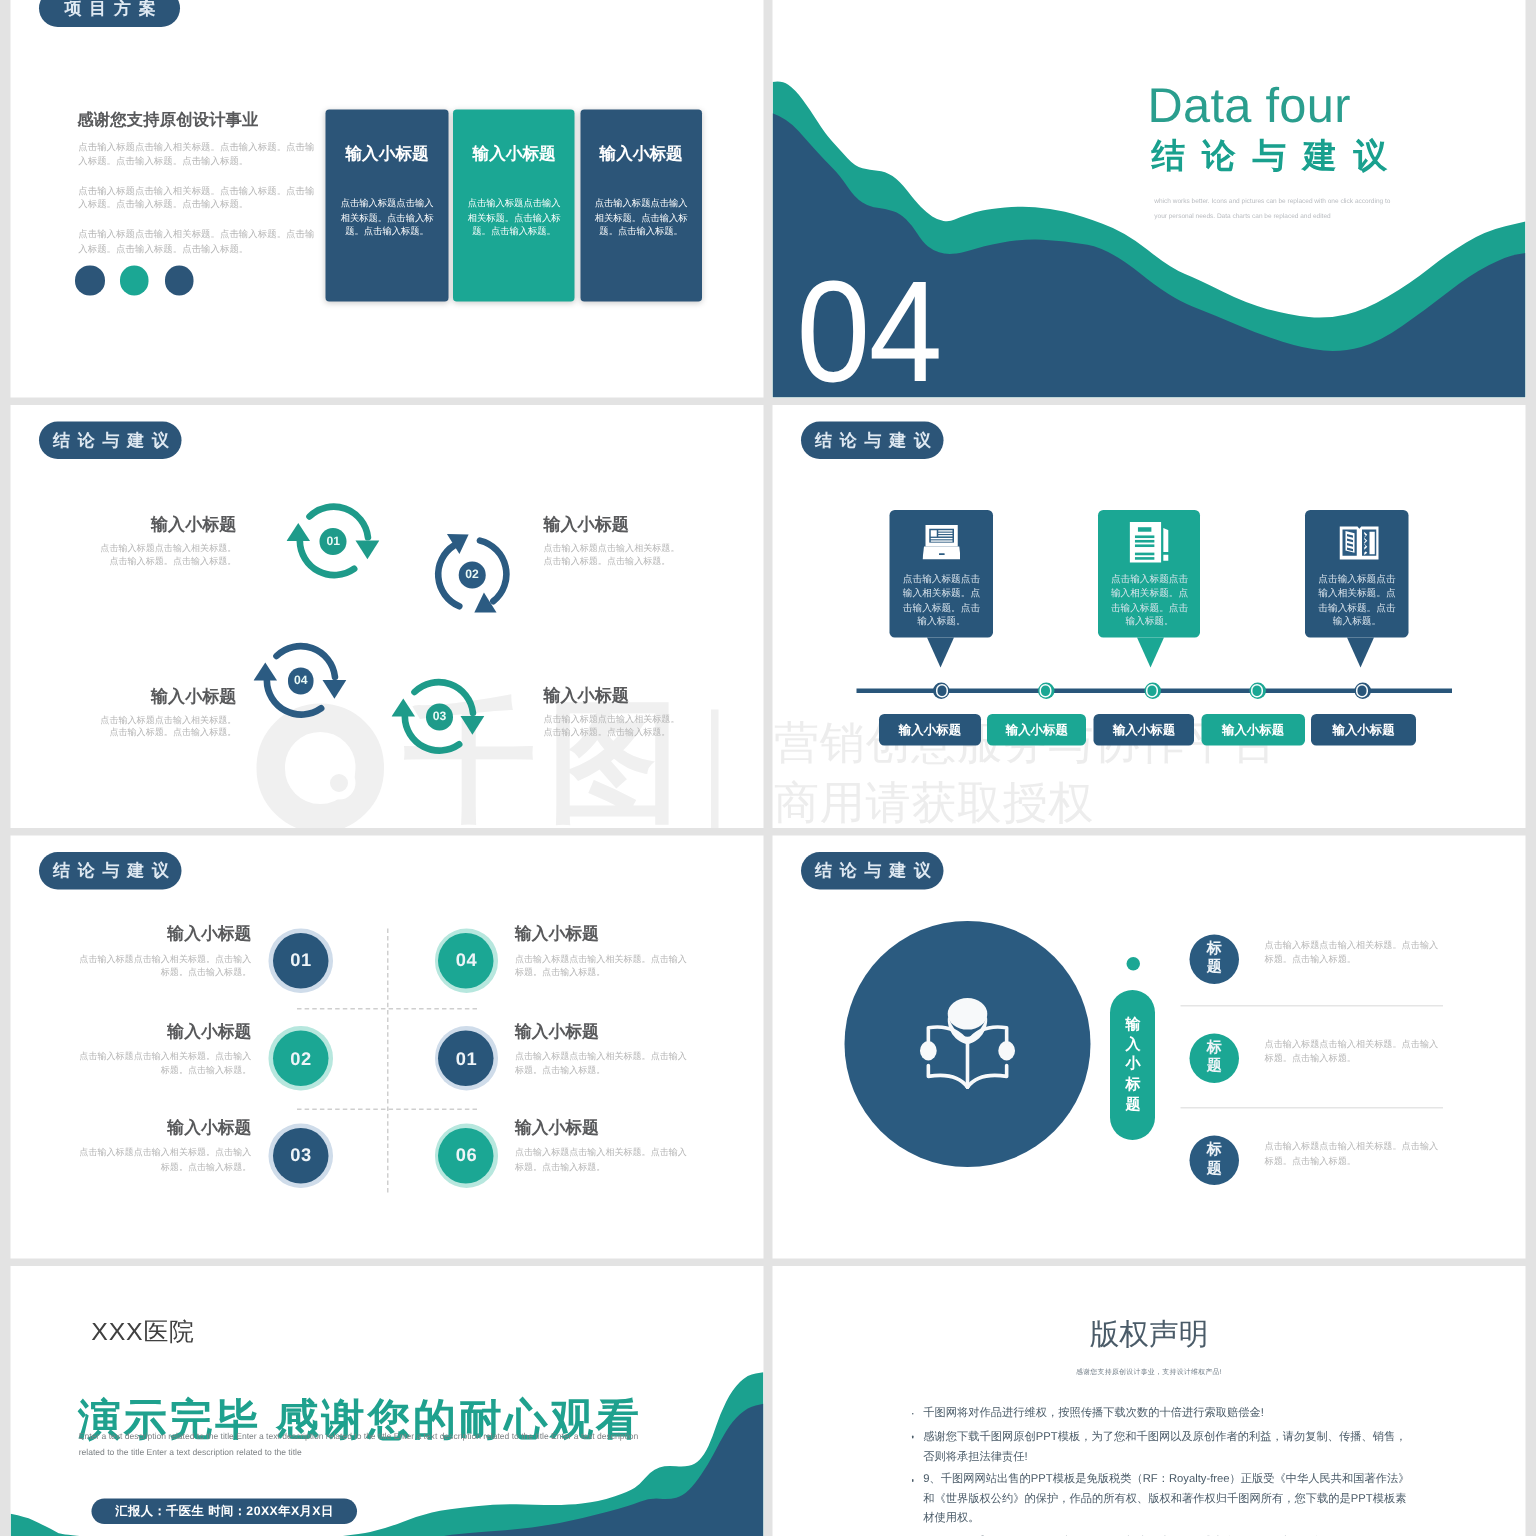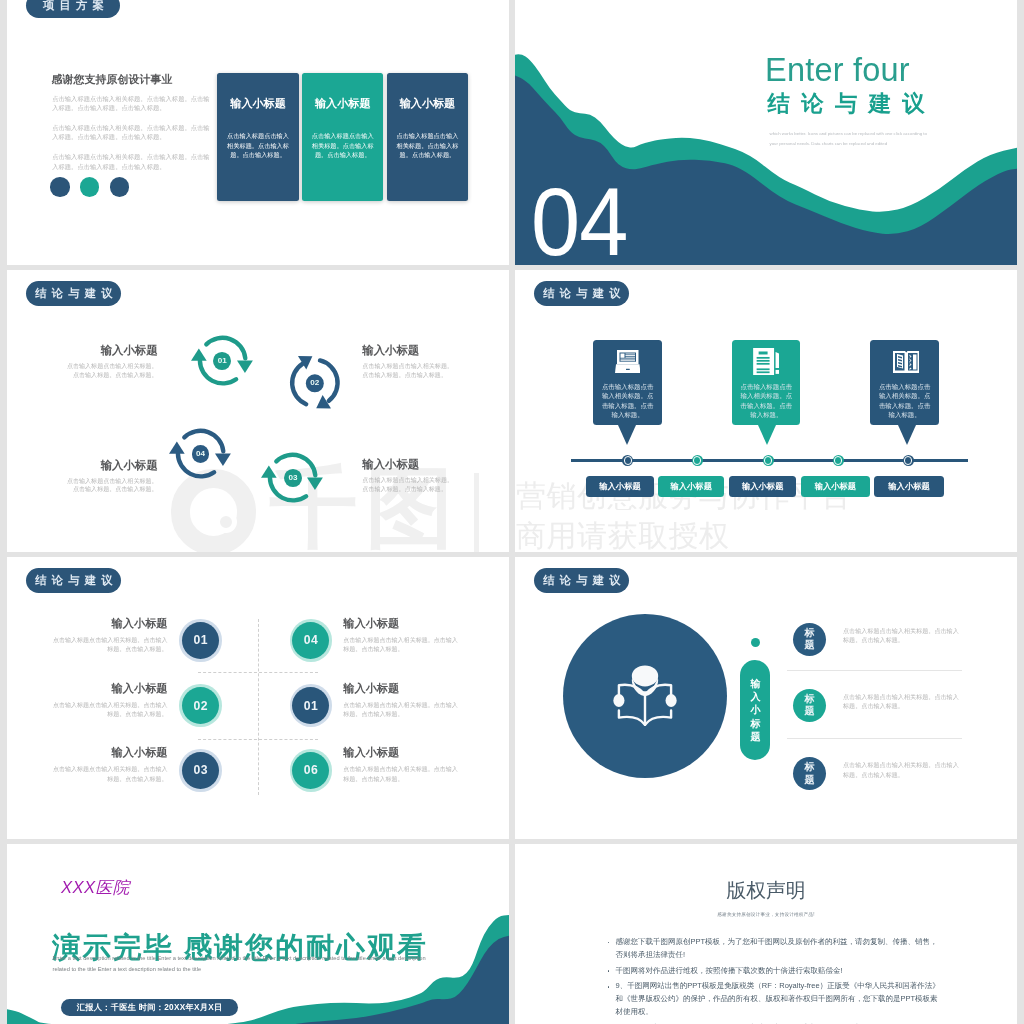--- a/index.html
+++ b/index.html
@@ -121,22 +121,22 @@
             line-height:12.6px;display:flex;align-items:center;justify-content:center;
             text-align:center;}
   .s6-badge span{display:block;width:11px;}
   .s6-badge.teal{background:#1ba794;}
   .s6-txt{position:absolute;left:328px;width:116px;font-size:6.1px;color:#b5b5b5;
           line-height:9.5px;}
   .s6-sep{position:absolute;left:271.9px;width:175.2px;height:0;border-top:1px solid #e5e5e5;}
 
   
   .s7-wave{position:absolute;left:0;top:0;width:502px;height:282px;}
-  .s7-org{position:absolute;left:53.9px;top:36.0px;font-size:16.6px;color:#a21caf;
-          letter-spacing:.5px;line-height:1;font-style:italic;}
+  .s7-org{position:absolute;left:53.9px;top:36.0px;font-size:16.6px;color:#404040;
+          letter-spacing:.5px;line-height:1;}
   .s7-big{position:absolute;left:45px;top:73px;font-size:28.6px;color:#1fa18e;
           font-weight:700;letter-spacing:1.9px;line-height:1;margin-top:16px;}
   .s7-sub{position:absolute;left:45.5px;top:108.5px;width:388px;font-size:5.7px;
           color:#7d8285;line-height:11.8px;}
   .s7-pill{position:absolute;left:53.9px;top:154.9px;width:177.5px;height:17.6px;
            border-radius:999px;background:#2c5578;color:#fff;font-size:8.2px;
            font-weight:700;display:flex;align-items:center;justify-content:center;
            letter-spacing:.3px;}
 
   
@@ -179,21 +179,21 @@
         <div class="b">点击输入标题点击输入相关标题。点击输入标题。点击输入标题。</div>
       </div>
     </div>
   </div>
   <div class="slide c1 r0">
     <svg class="s2-wave" viewBox="0 0 502 282" preserveAspectRatio="none">
       <path fill="#1ba18f" d="M0,71.7 Q6.0,70.5 10.5,73.5 Q15.0,76.6 20.0,83.3 Q25.0,90.0 30.0,98.0 Q35.0,106.0 40.0,111.5 Q45.0,117.0 50.0,122.5 Q55.0,128.0 60.0,129.2 Q65.0,130.5 70.0,130.8 Q75.0,131.0 80.0,134.4 Q85.0,137.9 90.0,144.4 Q95.0,151.0 99.0,155.0 Q103.0,159.0 106.5,161.3 Q110.0,163.6 114.0,164.3 Q118.0,165.0 121.5,163.3 Q125.0,161.6 130.0,160.1 Q135.0,158.5 140.0,157.4 Q145.0,156.4 155.0,155.4 Q165.0,154.4 175.0,155.1 Q185.0,155.8 195.0,158.2 Q205.0,160.7 220.0,166.1 Q235.0,171.4 250.0,183.5 Q265.0,195.6 275.0,199.7 Q285.0,203.8 300.0,211.4 Q315.0,219.0 330.0,223.1 Q345.0,227.2 357.5,228.4 Q370.0,229.6 382.5,226.6 Q395.0,223.7 410.0,214.8 Q425.0,206.0 437.5,196.1 Q450.0,186.2 462.5,178.6 Q475.0,171.0 488.5,167.8 L502.0,164.7 L502,282 L0,282 Z"></path>
       <path fill="#29567a" d="M0,92.5 Q10.0,96.0 17.5,104.5 Q25.0,113.0 30.0,118.5 Q35.0,124.0 40.0,129.0 Q45.0,134.0 50.0,141.5 Q55.0,149.0 60.0,152.0 Q65.0,155.0 70.0,155.5 Q75.0,156.0 80.0,157.6 Q85.0,159.1 89.0,163.1 Q93.0,167.0 96.5,172.7 Q100.0,178.3 103.5,181.2 Q107.0,184.0 111.0,185.2 Q115.0,186.5 120.0,186.2 Q125.0,186.0 132.5,183.6 Q140.0,181.2 152.5,178.8 Q165.0,176.3 180.0,176.8 Q195.0,177.3 210.0,180.2 Q225.0,183.0 245.0,199.2 Q265.0,215.5 280.0,221.3 Q295.0,227.2 310.0,233.6 Q325.0,240.1 340.0,244.8 Q355.0,249.5 367.5,250.7 Q380.0,251.8 392.5,248.3 Q405.0,244.8 420.0,234.2 Q435.0,223.7 450.0,212.0 Q465.0,200.3 477.5,193.9 Q490.0,187.4 496.0,186.6 L502.0,185.7 L502,282 L0,282 Z"></path>
     </svg>
     <div class="s2-num">04</div>
-    <div class="s2-en">Enter four</div>
+    <div class="s2-en">Data four</div>
     <div class="s2-cn">结论与建议</div>
     <div class="s2-sub">which works better. Icons and pictures can be replaced with one click according to your personal needs. Data charts can be replaced and edited</div>
   </div>
   <div class="slide c0 r1">
     <div class="tag htag">结论与建议</div>
     <div class="wm">
       <div class="wm-logo"></div>
       <div class="wm-dot"></div>
       <div class="wm-text">千图</div>
       <div class="wm-bar"></div>
@@ -431,19 +431,19 @@
     </svg>
     <div class="s7-org">XXX医院</div>
     <div class="s7-big">演示完毕  感谢您的耐心观看</div>
     <div class="s7-sub">Enter a text description related to the title Enter a text description related to the title Enter a text description related to the title Enter a text description related to the title Enter a text description related to the title</div>
     <div class="s7-pill">汇报人：千医生  时间：20XX年X月X日</div>
   </div>
   <div class="slide c1 r3">
     <div class="s8-title">版权声明</div>
     <div class="s8-sub">感谢您支持原创设计事业，支持设计维权产品!</div>
     <div class="s8-list">
+      <div class="s8-li">千图网将对作品进行维权，按照传播下载次数的十倍进行索取赔偿金!</div>
       <div class="s8-li">感谢您下载千图网原创PPT模板，为了您和千图网以及原创作者的利益，请勿复制、传播、销售，否则将承担法律责任!</div>
-      <div class="s8-li">千图网将对作品进行维权，按照传播下载次数的十倍进行索取赔偿金!</div>
       <div class="s8-li">9、千图网网站出售的PPT模板是免版税类（RF：Royalty-free）正版受《中华人民共和国著作法》和《世界版权公约》的保护，作品的所有权、版权和著作权归千图网所有，您下载的是PPT模板素材使用权。</div>
       <div class="s8-li">2、不得将千图网的原创PPT模板，2018素材，以任何形式出售、分销、出租、转授权。</div>
     </div>
   </div>
 </div>
 
 </body></html>

